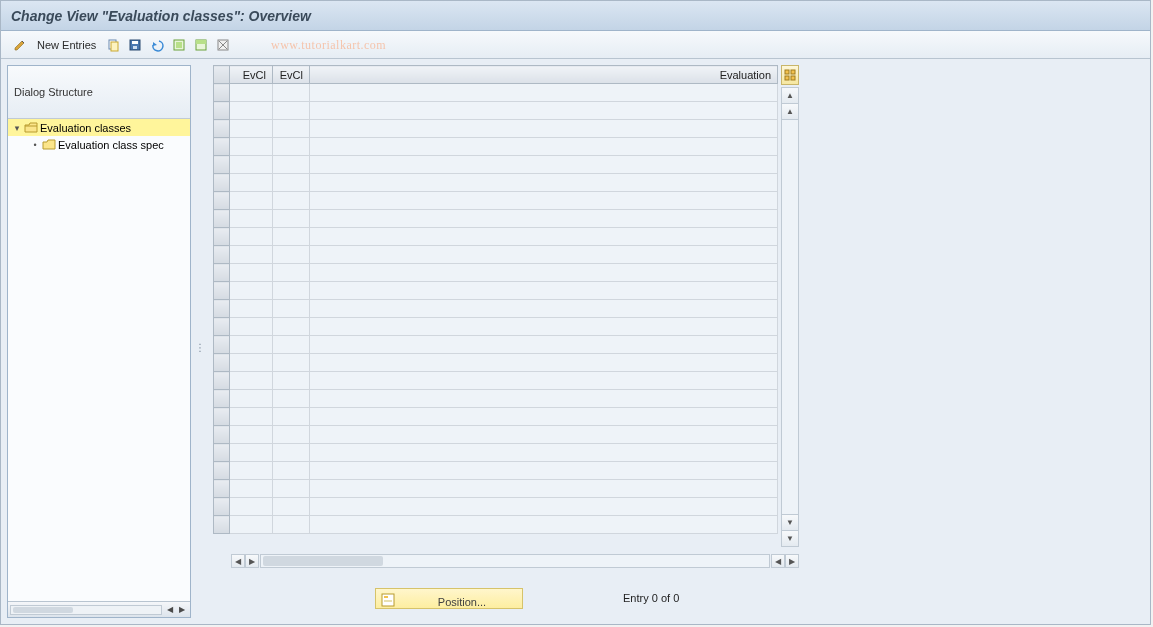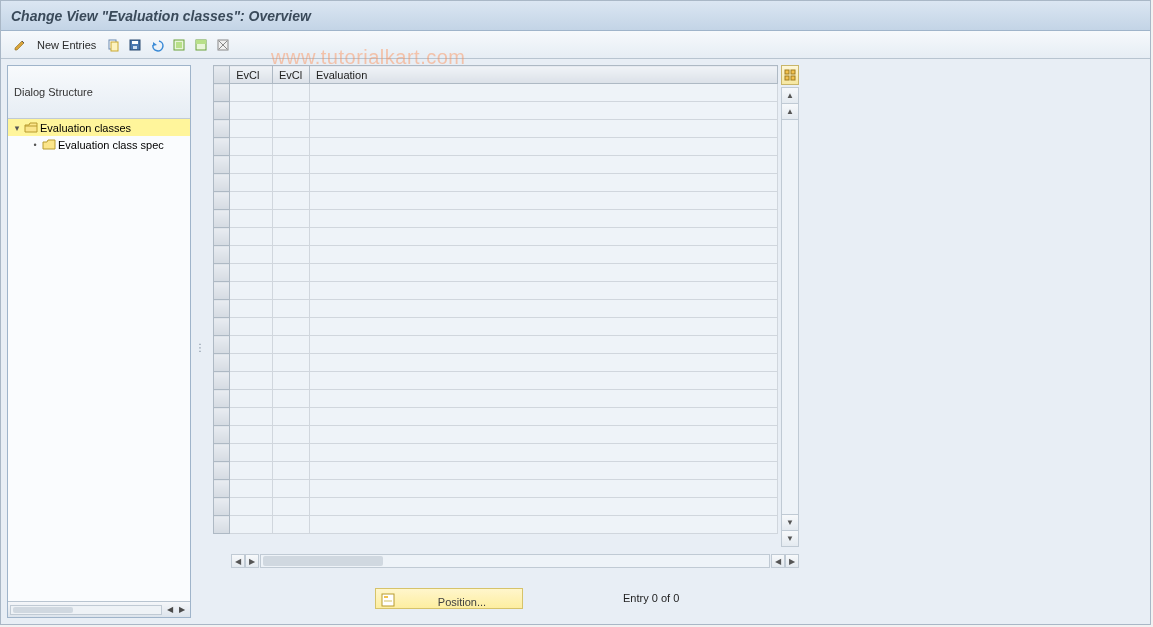--- a/index.html
+++ b/index.html
@@ -55,26 +55,27 @@
   }
   .tb-text {
     font-size: 11px;
     color: #2b2b2b;
     padding: 0 4px;
     cursor: pointer;
   }
   .watermark {
     position: absolute;
     left: 270px;
-    top: 15px;
-    font-size: 20px;
+    top: 7px;
+    font-size: 12px;
     font-weight: 500;
     color: rgba(255,140,80,0.45);
     letter-spacing: 0.5px;
     pointer-events: none;
+    font-family: Liberation Serif, serif;
   }
   .content {
     flex: 1;
     display: flex;
     padding: 6px;
     gap: 4px;
     background: #e8eef5;
   }
   
   .sidebar {
@@ -165,21 +166,21 @@
     background: #e8eef5;
   }
   .grid-table {
     border-collapse: collapse;
     width: 565px;
   }
   .grid-table th {
     background: linear-gradient(#f0f3f7,#dbe1e8);
     border: 1px solid #aeb9c4;
     font-weight: normal;
-    text-align: left;
+    text-align: right;
     padding: 2px 6px;
     height: 18px;
     color: #222;
   }
   .grid-table th.rowhead {
     width: 16px;
     background: linear-gradient(#e8ecf1,#d5dbe2);
     padding:0;
   }
   .grid-table td {

